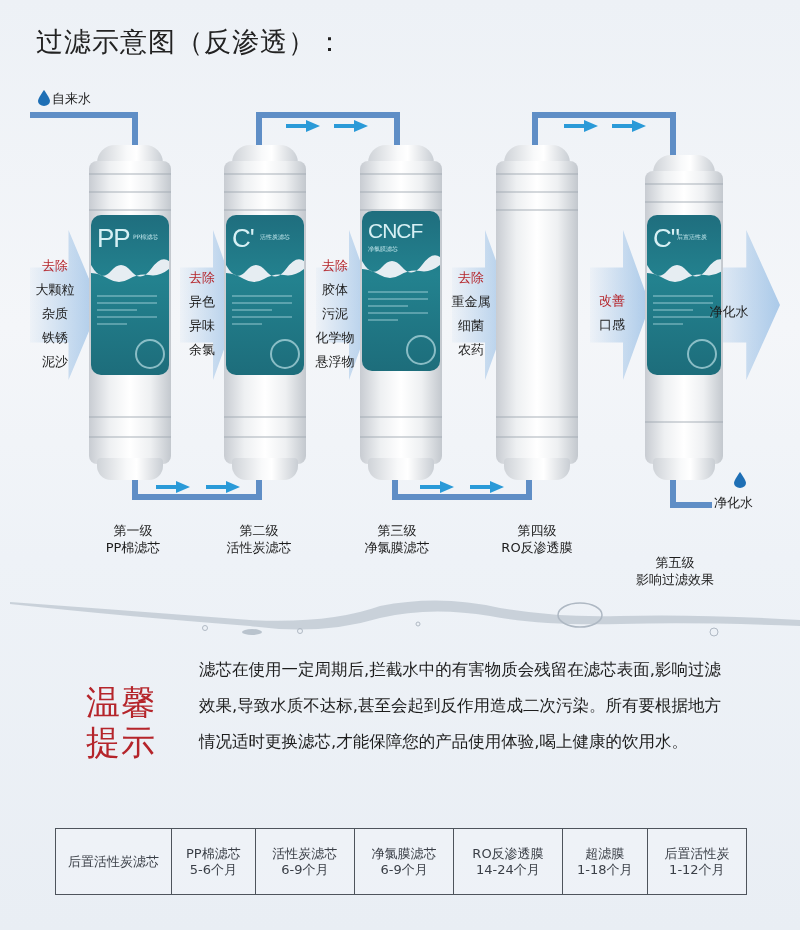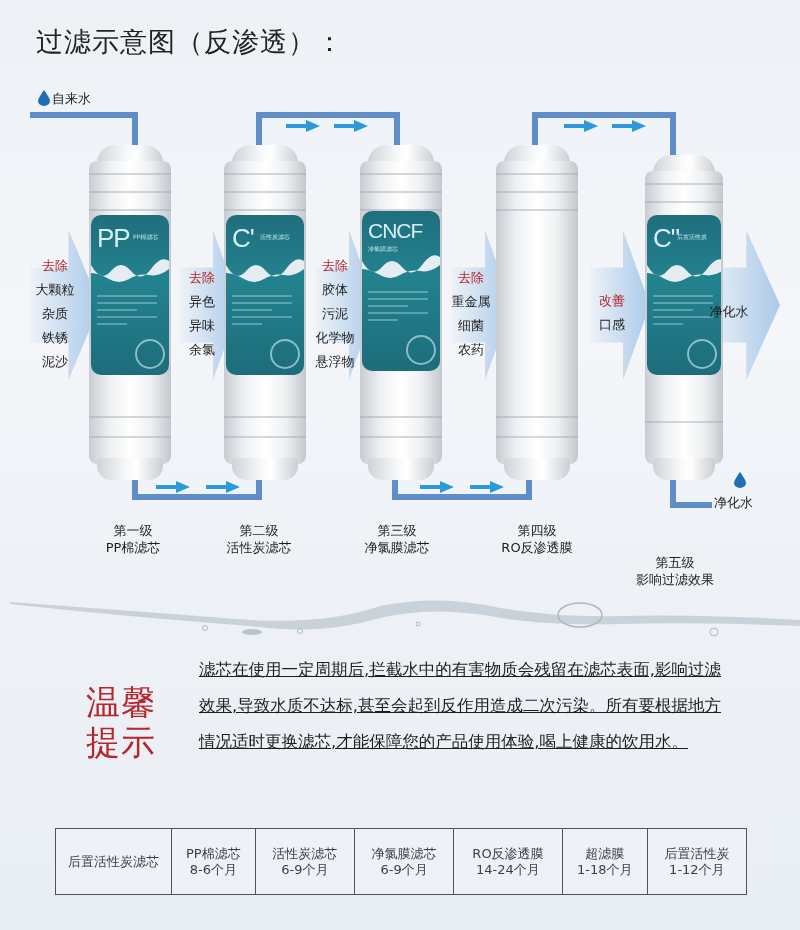--- a/index.html
+++ b/index.html
@@ -91,21 +91,21 @@
     }
     .water-wave {
       position: absolute; left: 0; top: 580px; width: 800px; height: 60px;
     }
     .tip-title {
       position: absolute; left: 86px; top: 682px;
       font-size: 34px; color: #b5252b; line-height: 40px; letter-spacing: 1px;
     }
     .tip-text {
       position: absolute; left: 199px; top: 652px; width: 530px;
-      font-size: 16.5px; line-height: 36px; color: #1d1d1d; text-decoration: underline;
+      font-size: 16.5px; line-height: 36px; color: #1d1d1d;
     }
     table.cycle {
       position: absolute; left: 55px; top: 828px; width: 692px; height: 67px;
       border-collapse: collapse;
       font-size: 13px; color: #3a3f47;
     }
     table.cycle td {
       border: 1px solid #4e545c; text-align: center; vertical-align: middle;
       line-height: 16px; background: rgba(240,243,248,0.6);
     }
@@ -378,21 +378,21 @@
   <div>提示</div>
 </div>
 <div class="tip-text">滤芯在使用一定周期后,拦截水中的有害物质会残留在滤芯表面,影响过滤效果,导致水质不达标,甚至会起到反作用造成二次污染。所有要根据地方情况适时更换滤芯,才能保障您的产品使用体验,喝上健康的饮用水。</div>
 
 <table class="cycle">
   <tbody>
       <tr>
     <td style="width:116px;">后置活性炭滤芯</td>
     <td>
           <div>PP棉滤芯</div>
-          <div>8-6个月</div>
+          <div>5-6个月</div>
         </td>
     <td>
           <div>活性炭滤芯</div>
           <div>6-9个月</div>
         </td>
     <td>
           <div>净氯膜滤芯</div>
           <div>6-9个月</div>
         </td>
     <td>

